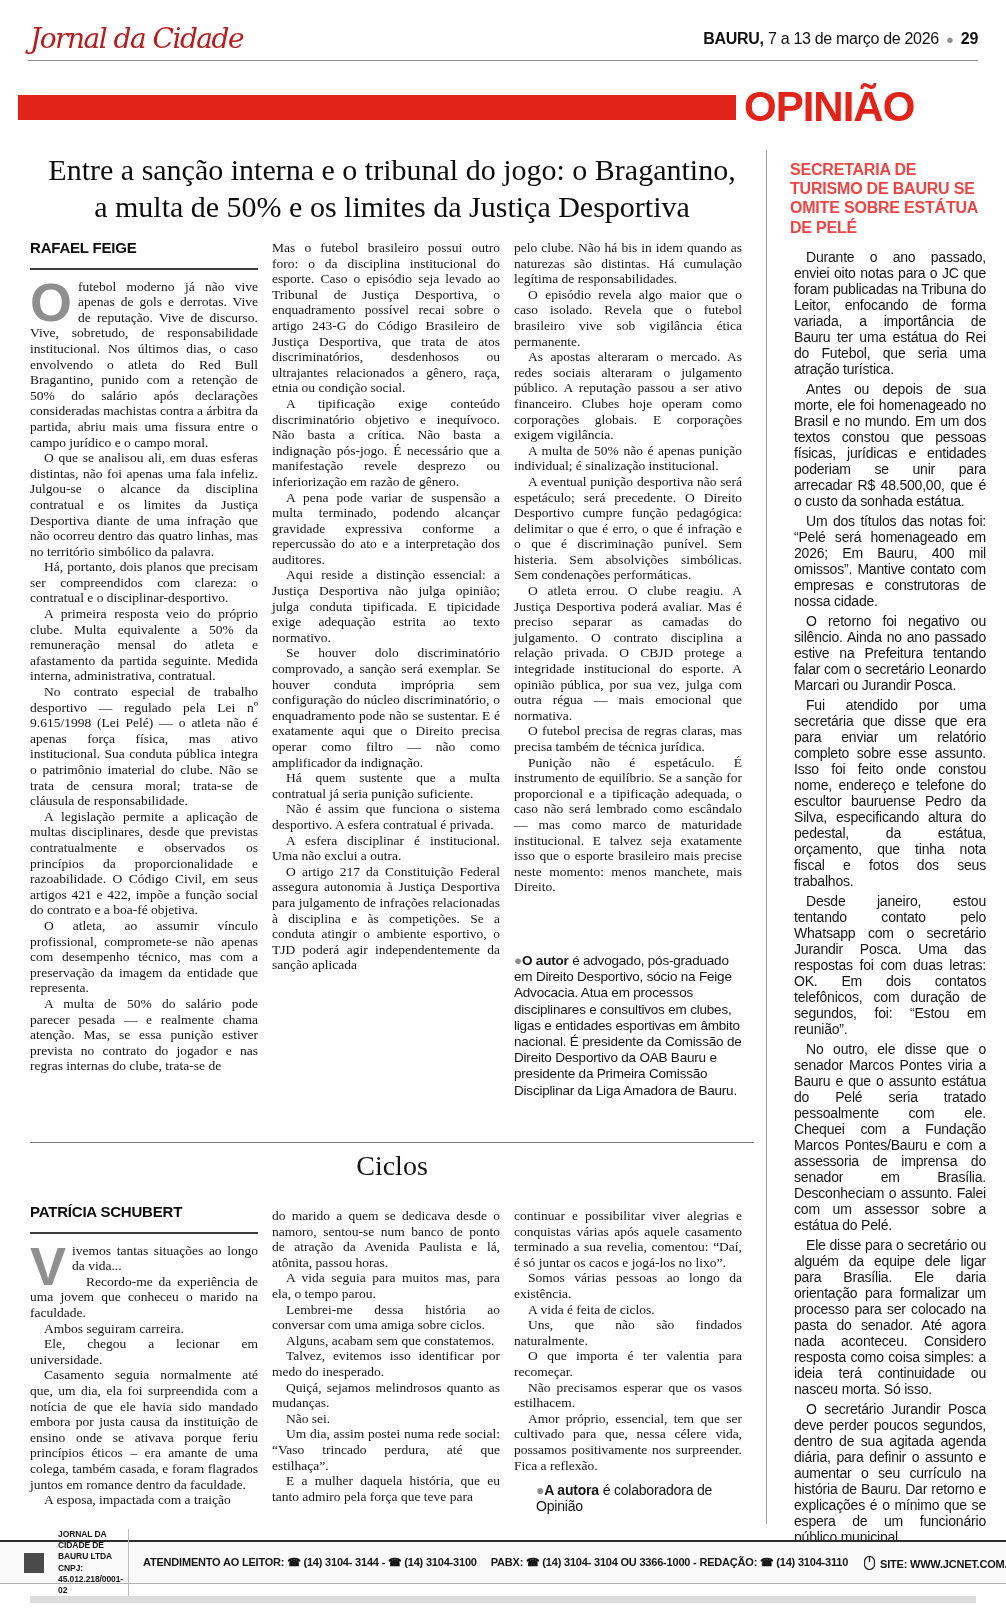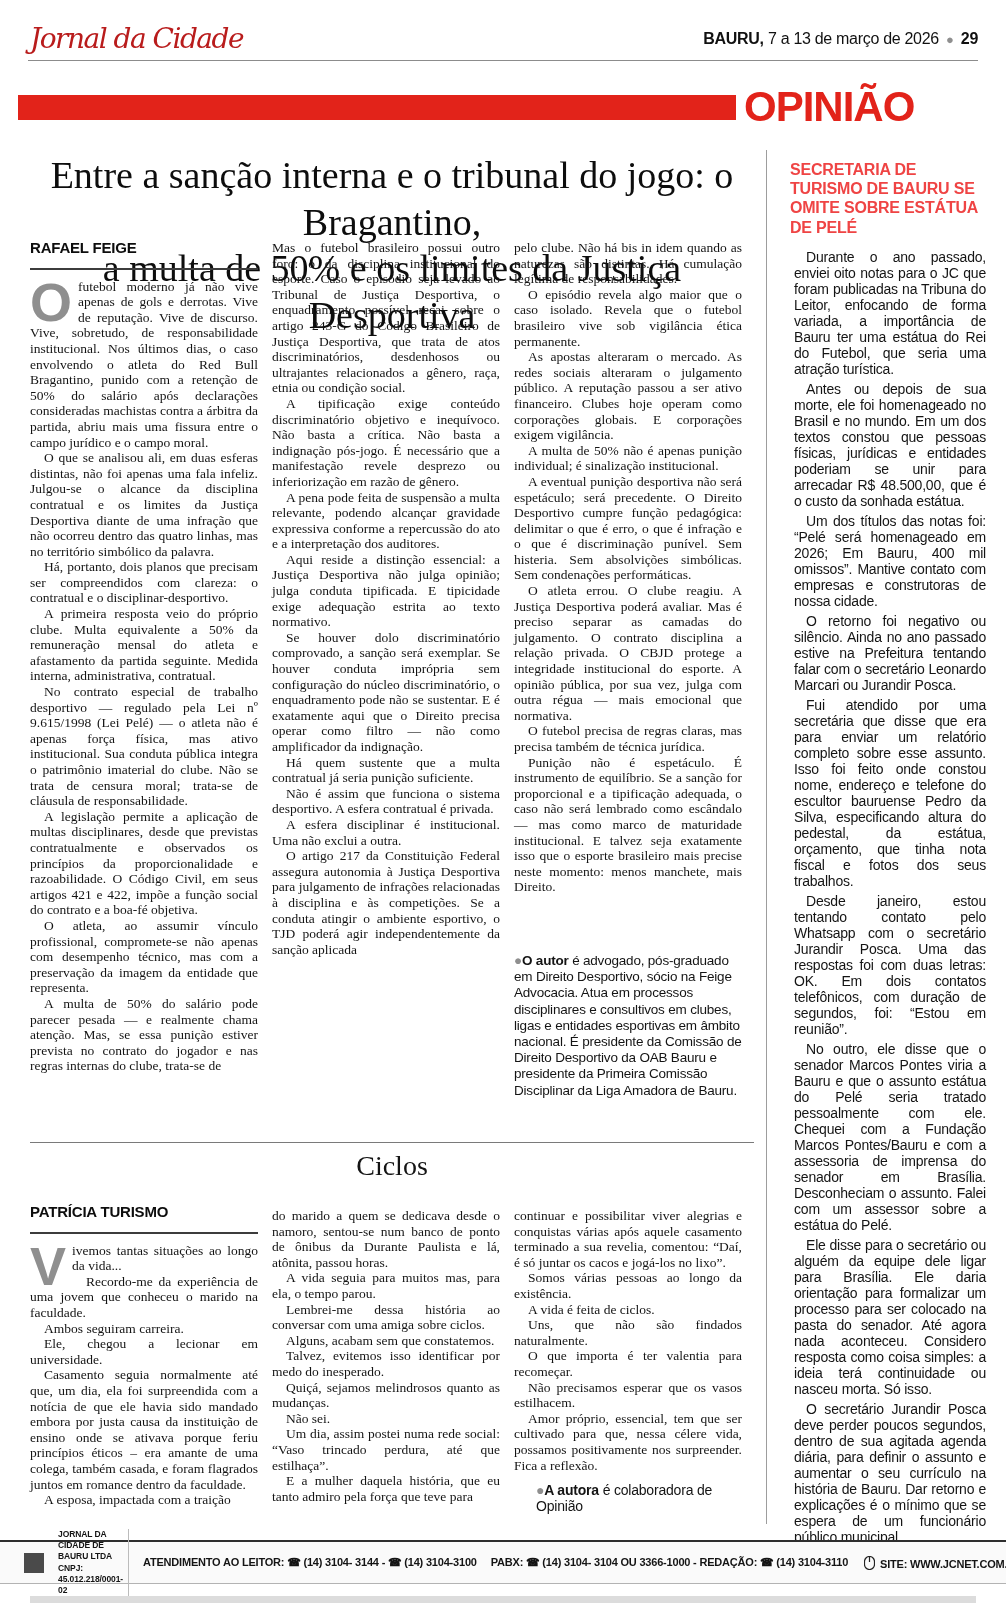--- a/index.html
+++ b/index.html
@@ -17,21 +17,21 @@
 
   
   .banner{position:absolute;left:18px;top:84px;width:830px;height:46px;display:flex;align-items:center;}
   .banner .bar-l{height:25px;flex:0 0 718px;}
   .banner .title{font-family:"Liberation Sans",sans-serif;font-weight:bold;font-size:42px;
         letter-spacing:-1px;margin:0 8px;line-height:1;}
   .banner .bar-r{height:25px;flex:1;}
 
   
   .headline{position:absolute;left:30px;top:152px;width:724px;text-align:center;
-        font-size:38px;line-height:1.23;color:#0d0d0d;}
+        font-size:30px;line-height:1.23;color:#0d0d0d;}
   .byline{font-family:"Liberation Sans",sans-serif;font-weight:bold;font-size:15px;
         letter-spacing:-0.2px;border-bottom:2px solid #3c3c3c;padding-bottom:12px;margin-bottom:9px;
         color:#0d0d0d;}
   .col{position:absolute;width:228px;font-size:13.5px;line-height:15.6px;text-align:justify;}
   #a1c1{left:30px;top:240px;} #a1c2{left:272px;top:240px;} #a1c3{left:514px;top:240px;}
   .col p{margin:0;text-indent:14px;}
   .col .flow p:first-of-type{text-indent:0;}
   .dropcap{float:left;font-family:"Liberation Sans",sans-serif;font-weight:bold;font-size:54px;
         line-height:40px;color:#8f8f8f;margin:3px 6px 0 0;}
   .bio{margin-top:58px;font-family:"Liberation Sans",sans-serif;font-size:13.5px;line-height:16.2px;
@@ -102,21 +102,21 @@
         <p>A legislação permite a aplicação de multas disciplinares, desde que previstas contratualmente e observados os princípios da proporcionalidade e razoabilidade. O Código Civil, em seus artigos 421 e 422, impõe a função social do contrato e a boa-fé objetiva.</p>
         <p>O atleta, ao assumir vínculo profissional, compromete-se não apenas com desempenho técnico, mas com a preservação da imagem da entidade que representa.</p>
         <p>A multa de 50% do salário pode parecer pesada — e realmente chama atenção. Mas, se essa punição estiver prevista no contrato do jogador e nas regras internas do clube, trata-se de</p>
       </div>
   </div>
 
   <div class="col" id="a1c2">
     <div class="flow">
         <p>Mas o futebol brasileiro possui outro foro: o da disciplina institucional do esporte. Caso o episódio seja levado ao Tribunal de Justiça Desportiva, o enquadramento possível recai sobre o artigo 243-G do Código Brasileiro de Justiça Desportiva, que trata de atos discriminatórios, desdenhosos ou ultrajantes relacionados a gênero, raça, etnia ou condição social.</p>
         <p>A tipificação exige conteúdo discriminatório objetivo e inequívoco. Não basta a crítica. Não basta a indignação pós-jogo. É necessário que a manifestação revele desprezo ou inferiorização em razão de gênero.</p>
-        <p>A pena pode feita de suspensão a multa relevante, podendo alcançar gravidade expressiva conforme a repercussão do ato e a interpretação dos auditores.</p>
+        <p>A pena pode variar de suspensão a multa terminado, podendo alcançar gravidade expressiva conforme a repercussão do ato e a interpretação dos auditores.</p>
         <p>Aqui reside a distinção essencial: a Justiça Desportiva não julga opinião; julga conduta tipificada. E tipicidade exige adequação estrita ao texto normativo.</p>
         <p>Se houver dolo discriminatório comprovado, a sanção será exemplar. Se houver conduta imprópria sem configuração do núcleo discriminatório, o enquadramento pode não se sustentar. E é exatamente aqui que o Direito precisa operar como filtro — não como amplificador da indignação.</p>
         <p>Há quem sustente que a multa contratual já seria punição suficiente.</p>
         <p>Não é assim que funciona o sistema desportivo. A esfera contratual é privada.</p>
         <p>A esfera disciplinar é institucional. Uma não exclui a outra.</p>
         <p>O artigo 217 da Constituição Federal assegura autonomia à Justiça Desportiva para julgamento de infrações relacionadas à disciplina e às competições. Se a conduta atingir o ambiente esportivo, o TJD poderá agir independentemente da sanção aplicada</p>
       </div>
   </div>
 
   <div class="col" id="a1c3">
@@ -154,35 +154,35 @@
       <span class="bullet">●</span>
       <span>Cesar Savi</span>
     </div>
   </div>
 
   <div class="divider2"></div>
 
   <div class="c-title">Ciclos</div>
 
   <div class="col" id="a2c1">
-    <div class="byline">PATRÍCIA TURISMO</div>
+    <div class="byline">PATRÍCIA SCHUBERT</div>
     <div class="flow">
       <span class="dropcap">V</span>
     <p>ivemos tantas situações ao longo da vida...</p>
         <p>Recordo-me da experiência de uma jovem que conheceu o marido na faculdade.</p>
         <p>Ambos seguiram carreira.</p>
         <p>Ele, chegou a lecionar em universidade.</p>
         <p>Casamento seguia normalmente até que, um dia, ela foi surpreendida com a notícia de que ele havia sido mandado embora por justa causa da instituição de ensino onde se ativava porque feriu princípios éticos – era amante de uma colega, também casada, e foram flagrados juntos em romance dentro da faculdade.</p>
         <p>A esposa, impactada com a traição</p>
       </div>
   </div>
 
   <div class="col" id="a2c2">
     <div class="flow">
-        <p>do marido a quem se dedicava desde o namoro, sentou-se num banco de ponto de ônibus da Durante Paulista e lá, atônita, passou horas.</p>
+        <p>do marido a quem se dedicava desde o namoro, sentou-se num banco de ponto de atração da Avenida Paulista e lá, atônita, passou horas.</p>
         <p>A vida seguia para muitos mas, para ela, o tempo parou.</p>
         <p>Lembrei-me dessa história ao conversar com uma amiga sobre ciclos.</p>
         <p>Alguns, acabam sem que constatemos.</p>
         <p>Talvez, evitemos isso identificar por medo do inesperado.</p>
         <p>Quiçá, sejamos melindrosos quanto as mudanças.</p>
         <p>Não sei.</p>
         <p>Um dia, assim postei numa rede social: “Vaso trincado perdura, até que estilhaça”.</p>
         <p>E a mulher daquela história, que eu tanto admiro pela força que teve para</p>
       </div>
   </div>

